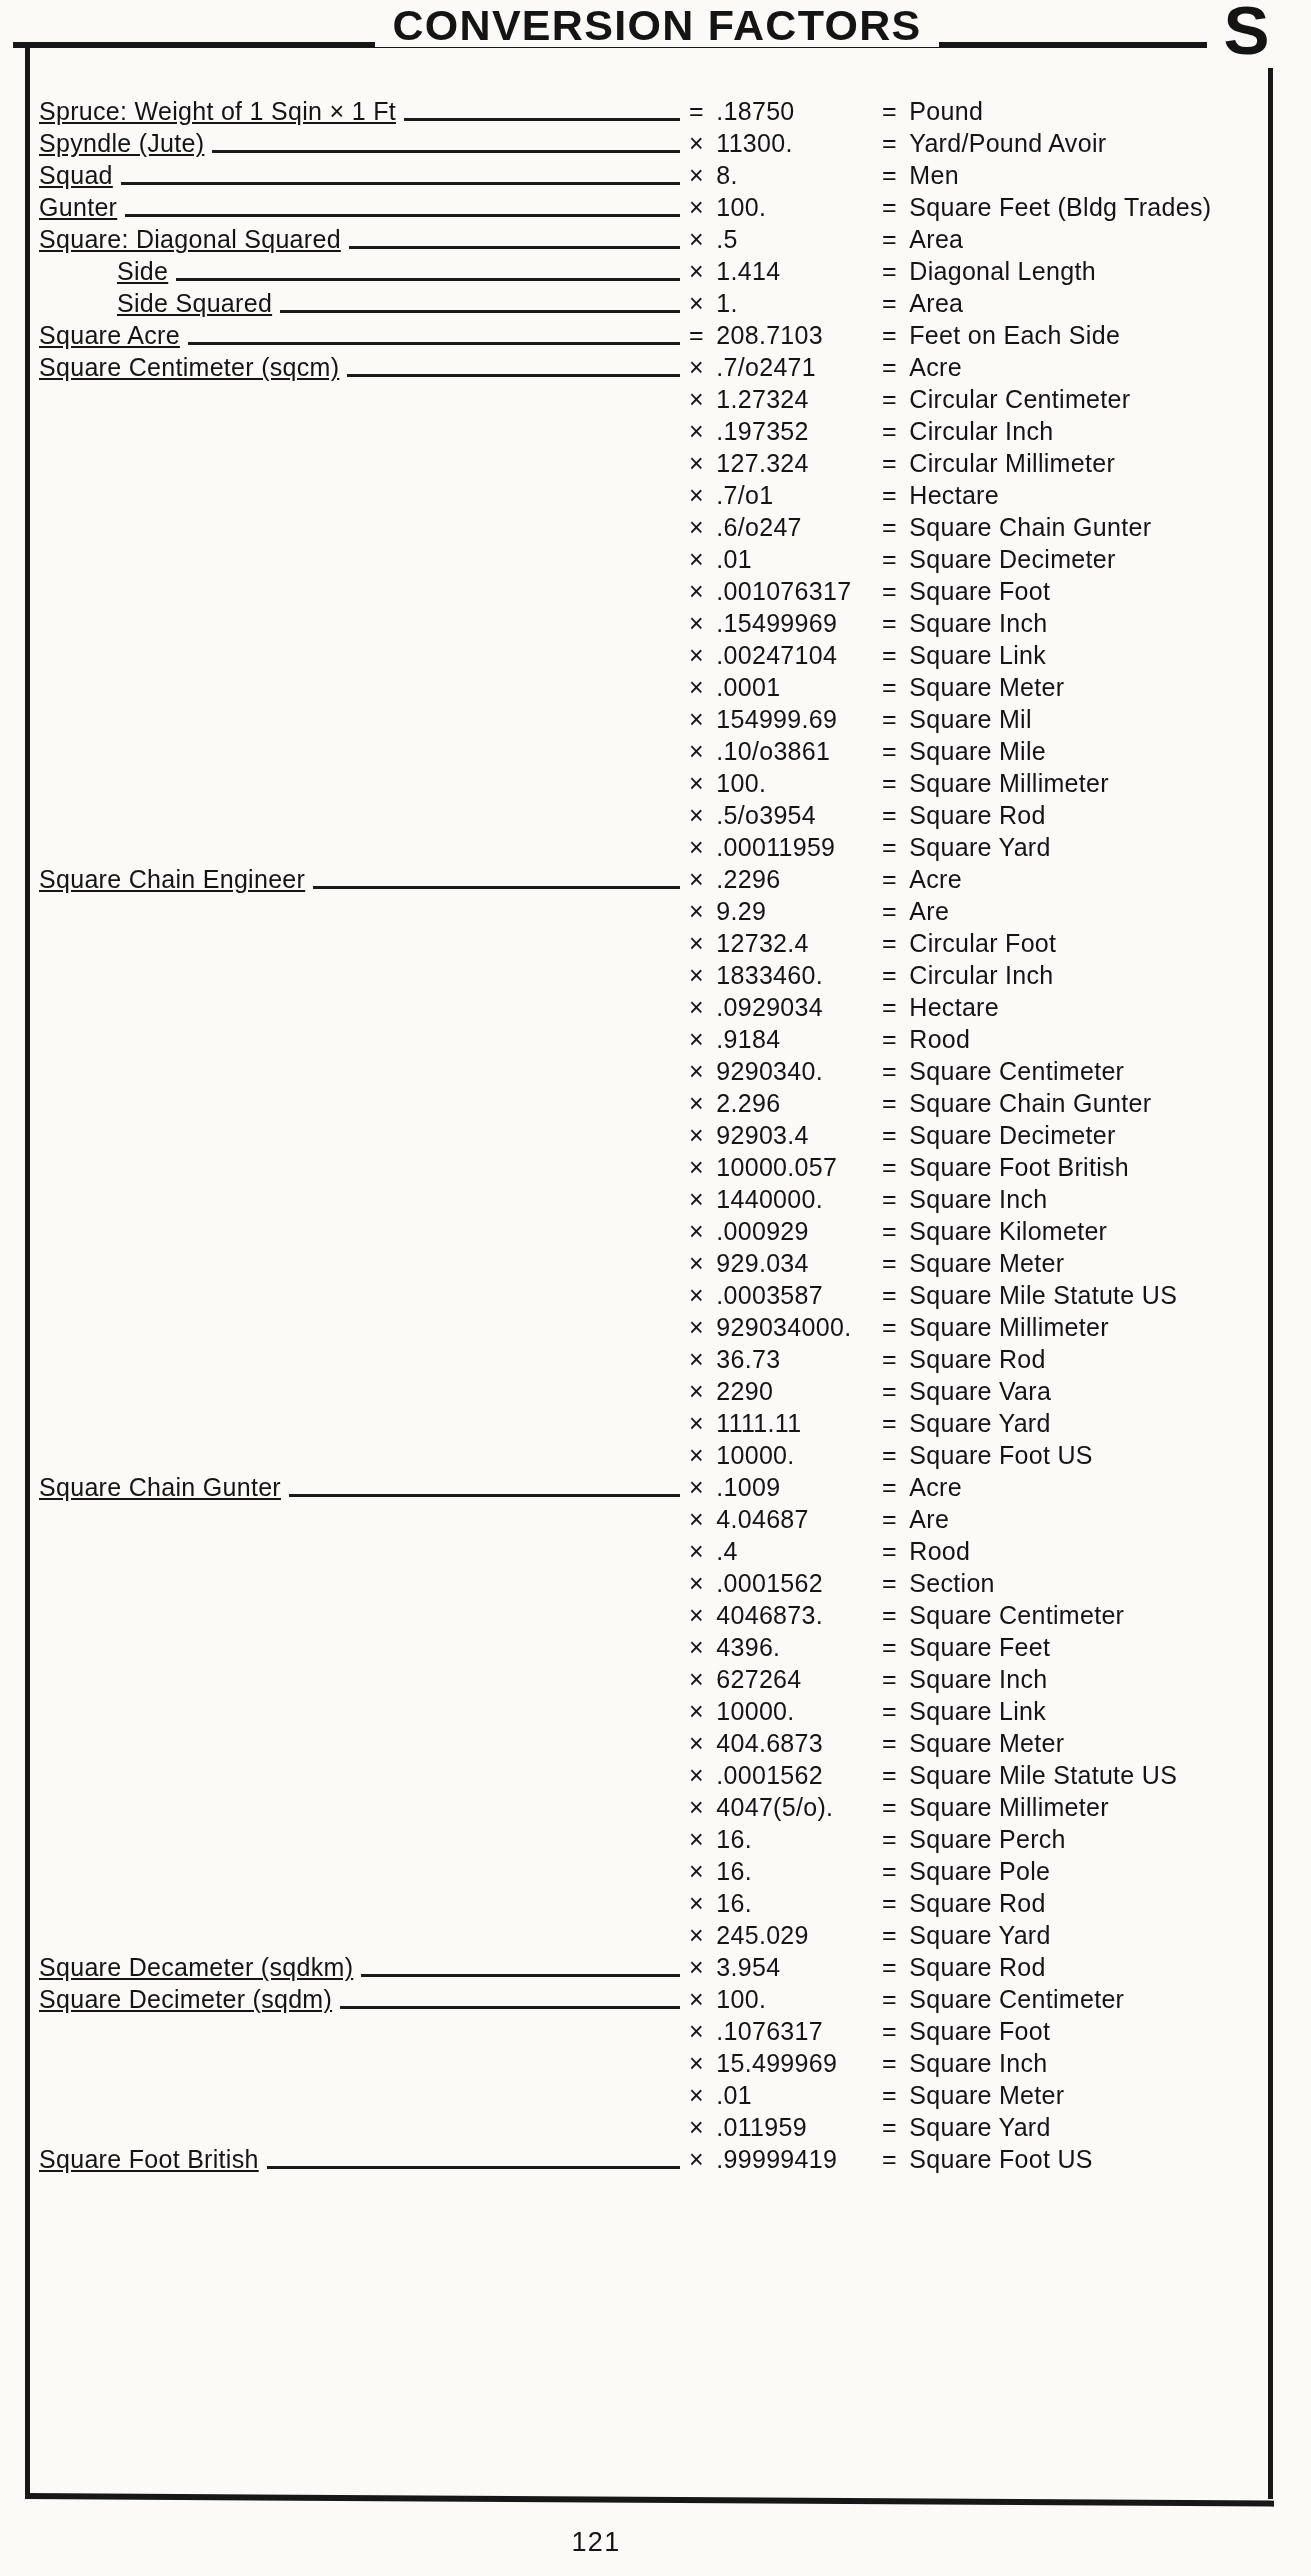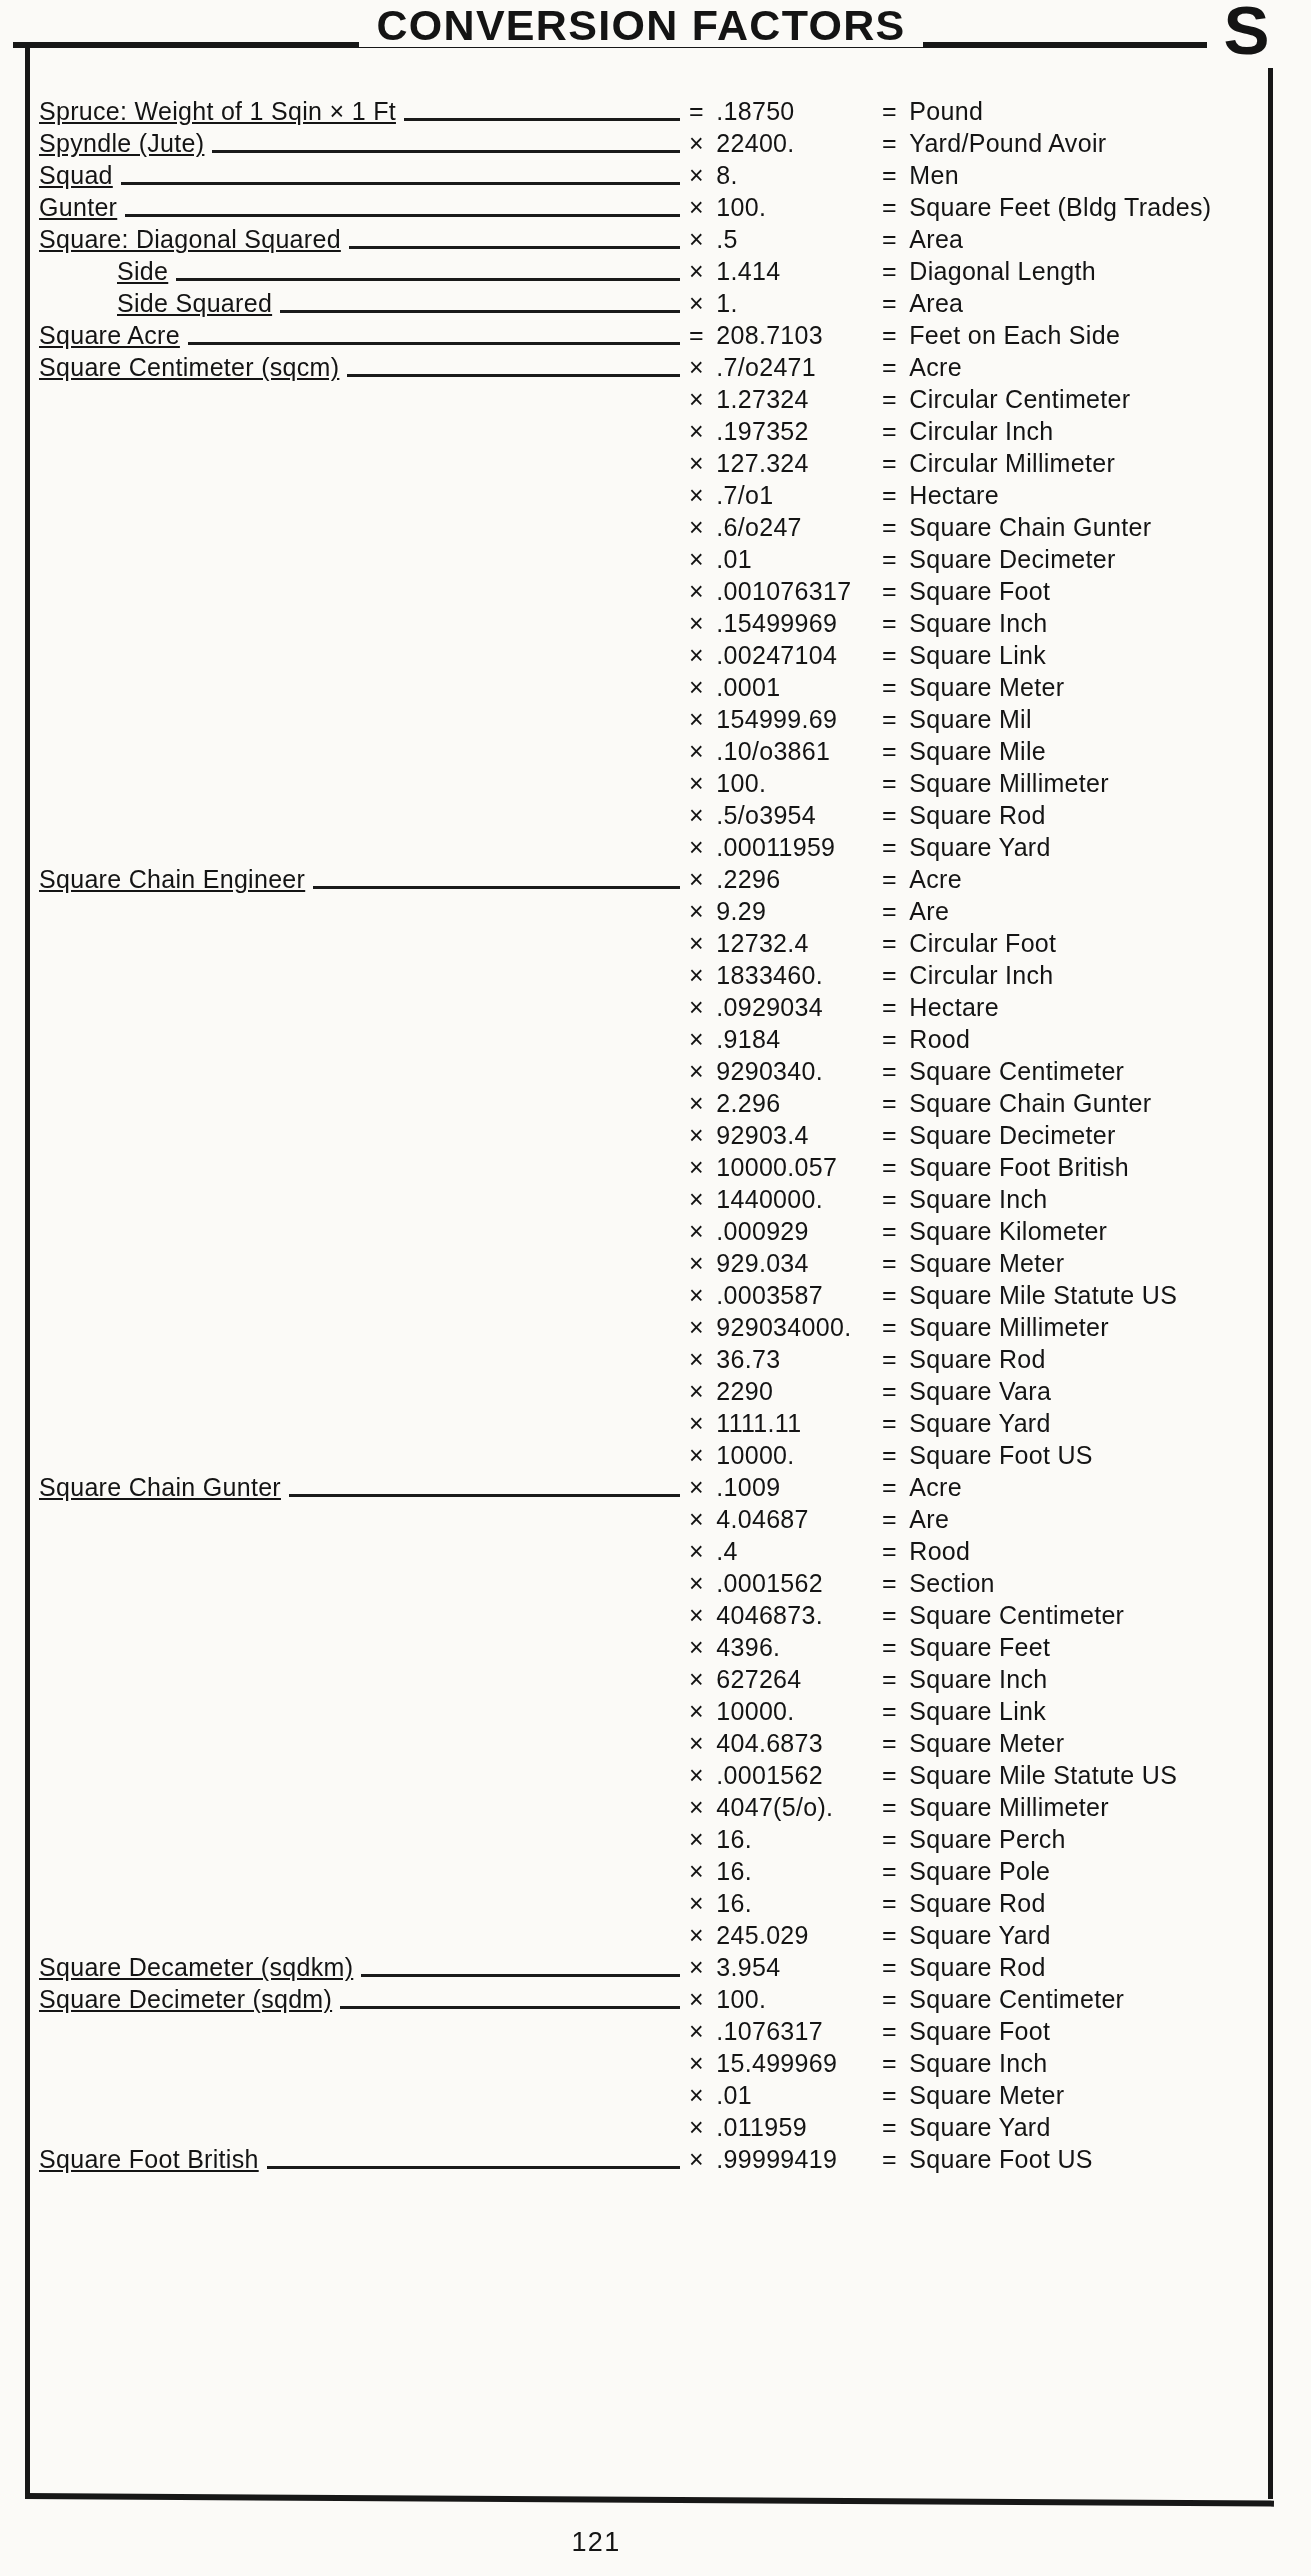--- a/index.html
+++ b/index.html
@@ -15,21 +15,21 @@
   .page{position:absolute;inset:0;}
 
   
   .frame-top{position:absolute;left:13px;top:42px;width:1194px;height:5.9px;background:#171717;}
   .frame-left{position:absolute;left:25px;top:43px;width:4.6px;height:2455px;background:#171717;}
   .frame-bottom{position:absolute;left:25px;top:2493px;width:1249px;height:5.9px;background:#171717;transform:rotate(0.35deg);transform-origin:left center;}
   .frame-right{position:absolute;left:1268px;top:61px;width:4.6px;height:2438px;background:#171717;}
 
   
   .page-title{
-    position:absolute;left:0;top:3.9px;width:1282px;
+    position:absolute;left:16px;top:3.9px;width:1282px;
     text-align:center;
     font-size:43px;font-weight:bold;letter-spacing:1.3px;
     line-height:43px;
     z-index:2;
   }
   .page-title span{
     background:#fbfaf7;
     padding:0 17px;
     display:inline-block;
   }
@@ -89,21 +89,21 @@
   <div class="rows">
       <div class="row">
     <span class="label">Spruce: Weight of 1 Sqin × 1 Ft</span>
     <span class="leader"></span>
     <span class="cell-factor"><span class="op">=</span><span>.18750</span></span>
     <span class="cell-result"><span class="eq">=</span><span>Pound</span></span>
   </div>
       <div class="row">
     <span class="label">Spyndle (Jute)</span>
     <span class="leader"></span>
-    <span class="cell-factor"><span class="op">×</span><span>22400.</span></span>
+    <span class="cell-factor"><span class="op">×</span><span>11300.</span></span>
     <span class="cell-result"><span class="eq">=</span><span>Yard/Pound Avoir</span></span>
   </div>
       <div class="row">
     <span class="label">Squad</span>
     <span class="leader"></span>
     <span class="cell-factor"><span class="op">×</span><span>8.</span></span>
     <span class="cell-result"><span class="eq">=</span><span>Men</span></span>
   </div>
       <div class="row">
     <span class="label">Gunter</span>

